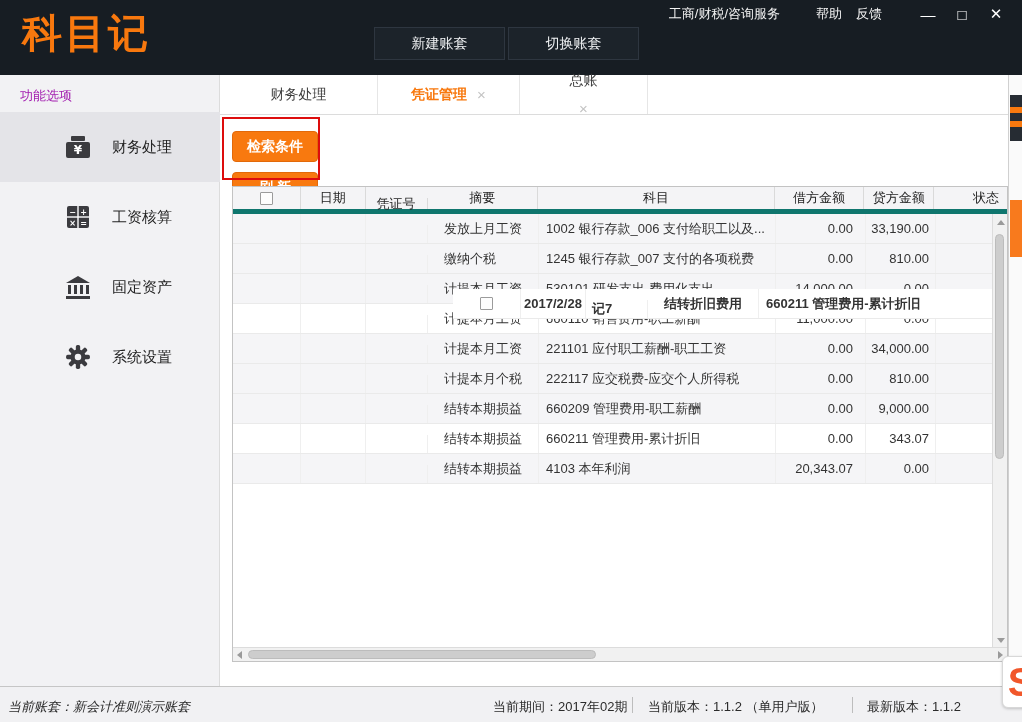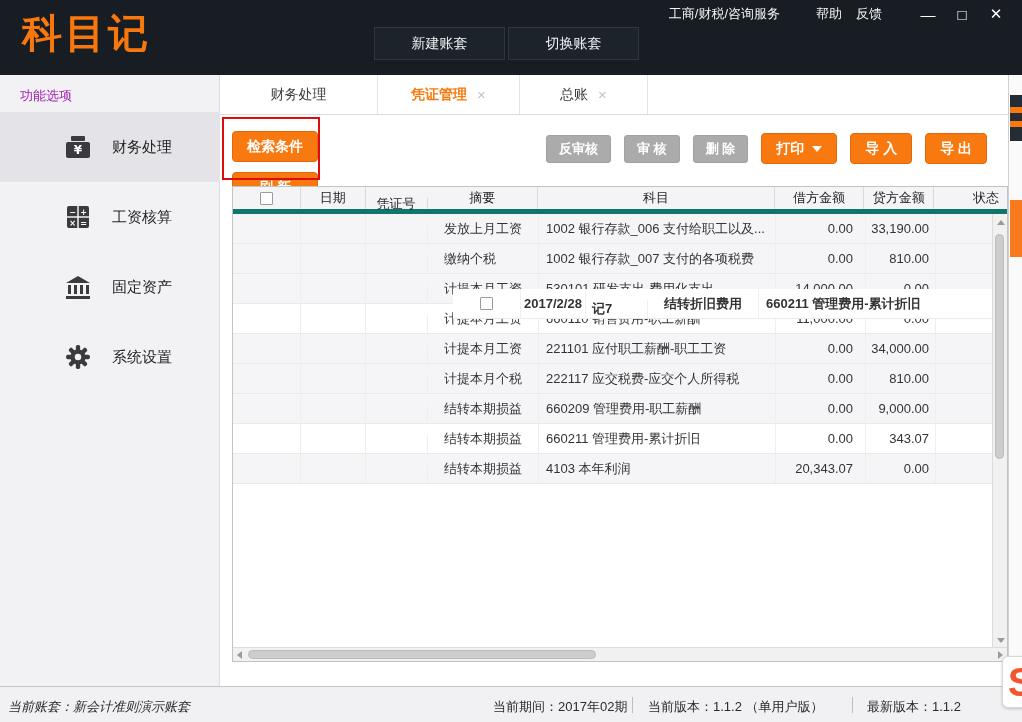--- a/index.html
+++ b/index.html
@@ -23,21 +23,21 @@
   .side-item { position:relative; height:70px; display:flex; align-items:center; }
   .side-item.active { background:#e4e4e8; }
   .side-icon { position:absolute; left:64px; width:28px; height:26px; display:flex; align-items:center; justify-content:center; }
   .side-label { position:absolute; left:112px; font-size:15px; color:#1f1f1f; }
 
   
   .main { position:absolute; left:220px; top:75px; width:788px; height:611px; background:#fff; }
 
   .tabbar { position:absolute; left:0; top:0; width:788px; height:40px; background:#fff; border-bottom:1px solid #dcdcdc; display:flex; }
   .tab { display:flex; align-items:center; justify-content:center; gap:10px; font-size:14px; color:#3c3c3c; border-right:1px solid #e6e6e6; }
-  .tab.w1{ width:158px; } .tab.w2{ width:142px; } .tab.w3{ width:128px; }
+  .tab.w1{ width:158px; } .tab.w2{ width:142px; } .tab.w3{ width:128px;flex-direction:column; }
   .tab.active { color:#f8790f; font-weight:bold; }
   .tab-close { color:#c3c3c3; font-size:15px; font-weight:normal; }
 
   .btn-orange { background:#f8790f; border:1px solid #e2690a; border-radius:4px; color:#fff; font-weight:bold; font-size:14px; height:31px; padding:0 14px; display:flex; align-items:center; justify-content:center; gap:6px; }
   .btn-gray { background:#ababab; border:1px solid #a2a2a2; border-radius:3px; color:#fff; font-weight:bold; font-size:13px; height:28px; padding:0 12px; display:flex; align-items:center; justify-content:center; }
   .tools-left { position:absolute; left:12px; top:56px; display:flex; gap:10px;flex-direction:column; }
   .tools-right { position:absolute; left:326px; top:58px; display:flex; gap:13px; align-items:center; }
   .caret { width:0; height:0; border-left:5px solid transparent; border-right:5px solid transparent; border-top:6px solid #fff; margin-left:2px; }
 
   .annotation-box { position:absolute; left:222px; top:117px; width:98px; height:63px; border:2px solid #dd0d0d; z-index:60; pointer-events:none; }
@@ -188,31 +188,20 @@
         <span>总账</span>
         <span class="tab-close">×</span>
       </div>
     </div>
 
     <div class="tools-left">
       <button class="btn-orange">检索条件</button>
       <button class="btn-orange">刷 新</button>
       <button class="btn-orange">整 理</button>
     </div>
-    <div class="tools-right">
-      <button class="btn-gray">反审核</button>
-      <button class="btn-gray">审 核</button>
-      <button class="btn-gray">删 除</button>
-      <button class="btn-orange">
-          <span>打印</span>
-          <span class="caret"></span>
-        </button>
-      <button class="btn-orange">导 入</button>
-      <button class="btn-orange">导 出</button>
-    </div>
   </div>
 
   <div class="annotation-box"></div>
 
   <div class="vtable">
     <div class="thead">
       <div class="th c-cb">
           <span class="cb"></span>
         </div>
       <div class="th c-date">日期</div>
@@ -258,21 +247,21 @@
         <div class="td c-acc">222117 应交税费-应交个人所得税</div>
 
       </div>
         <div class="trow">
         <div class="td c-cb">
             <span class="cb" style="visibility: hidden;"></span>
           </div>
         <div class="td c-date"></div>
         <div class="td c-vch"></div>
         <div class="td c-sum">缴纳个税</div>
-        <div class="td c-acc">1002 银行存款_007 支付的各项税费</div>
+        <div class="td c-acc">1245 银行存款_007 支付的各项税费</div>
         <div class="td c-deb">0.00</div>
         <div class="td c-cred">810.00</div>
         <div class="td c-status"></div>
       </div>
         <div class="trow main">
         <div class="td c-cb">
             <span class="cb"></span>
           </div>
         <div class="td c-date">2017/2/1</div>
         <div class="td c-vch">记3</div>

